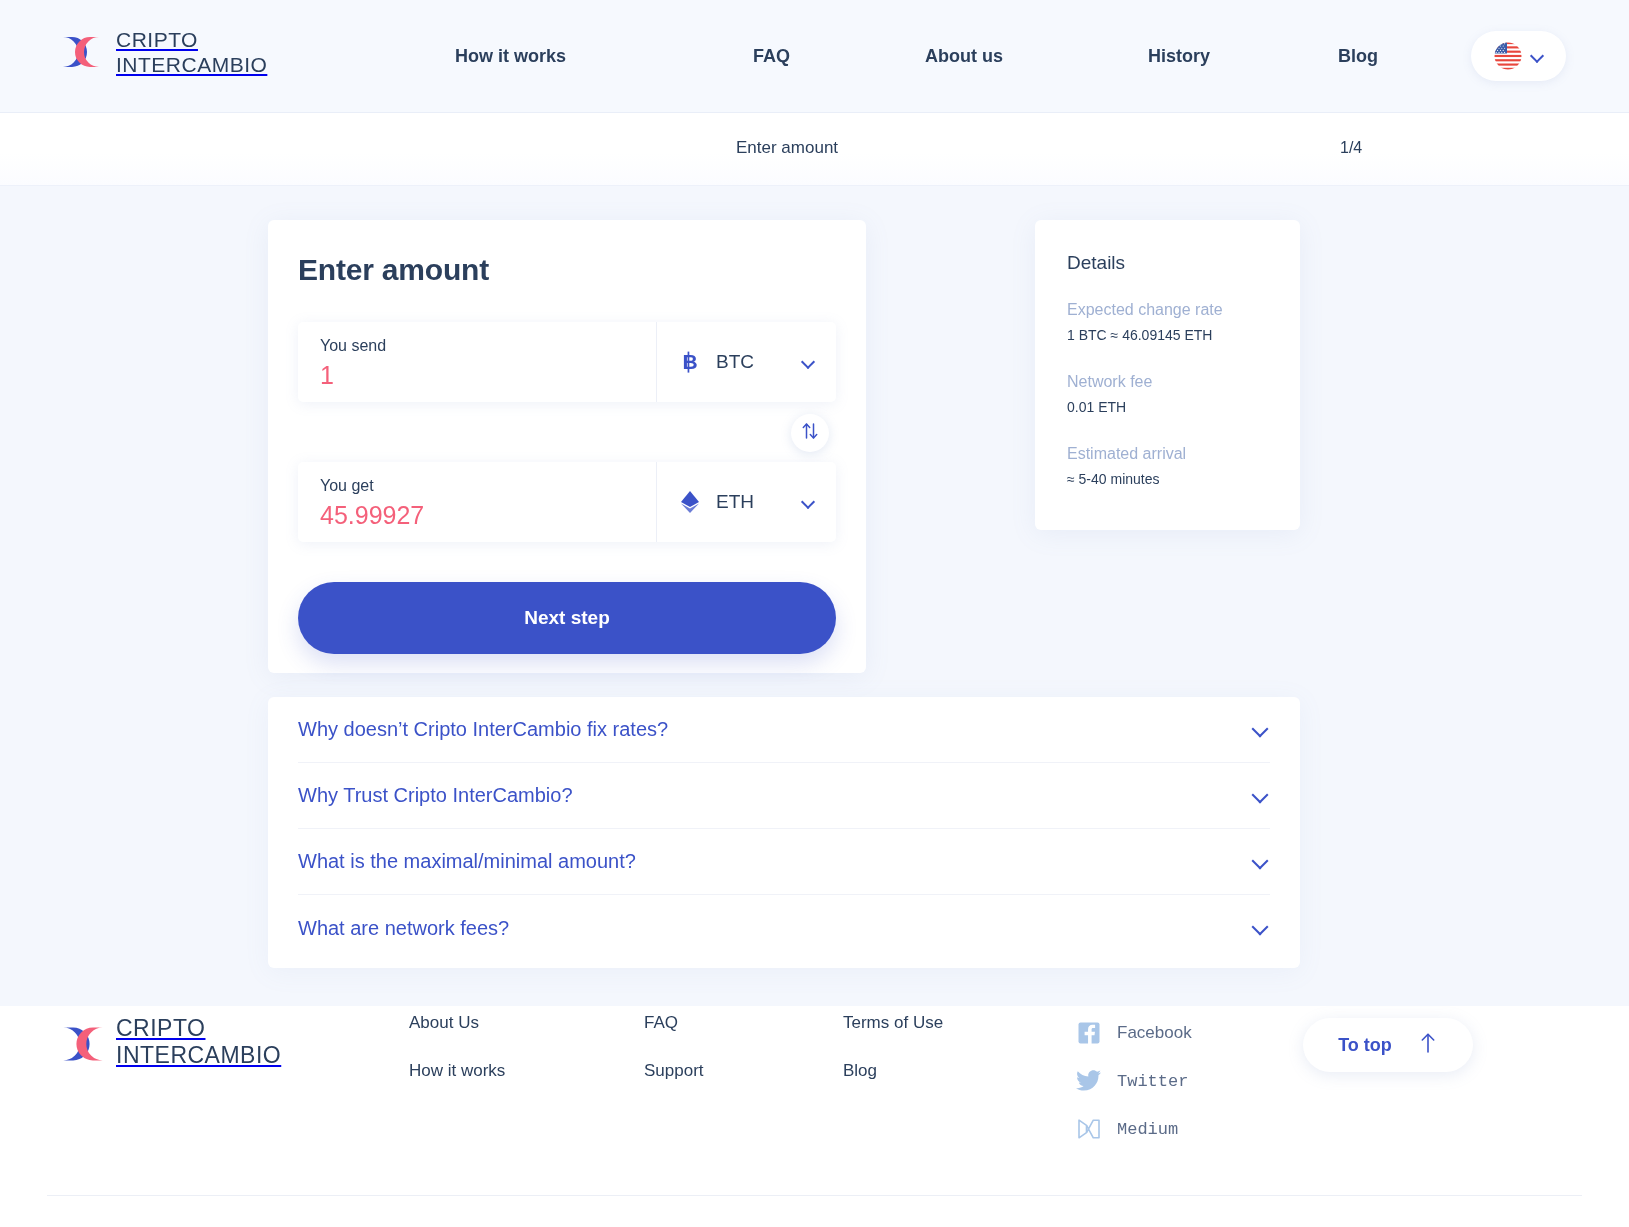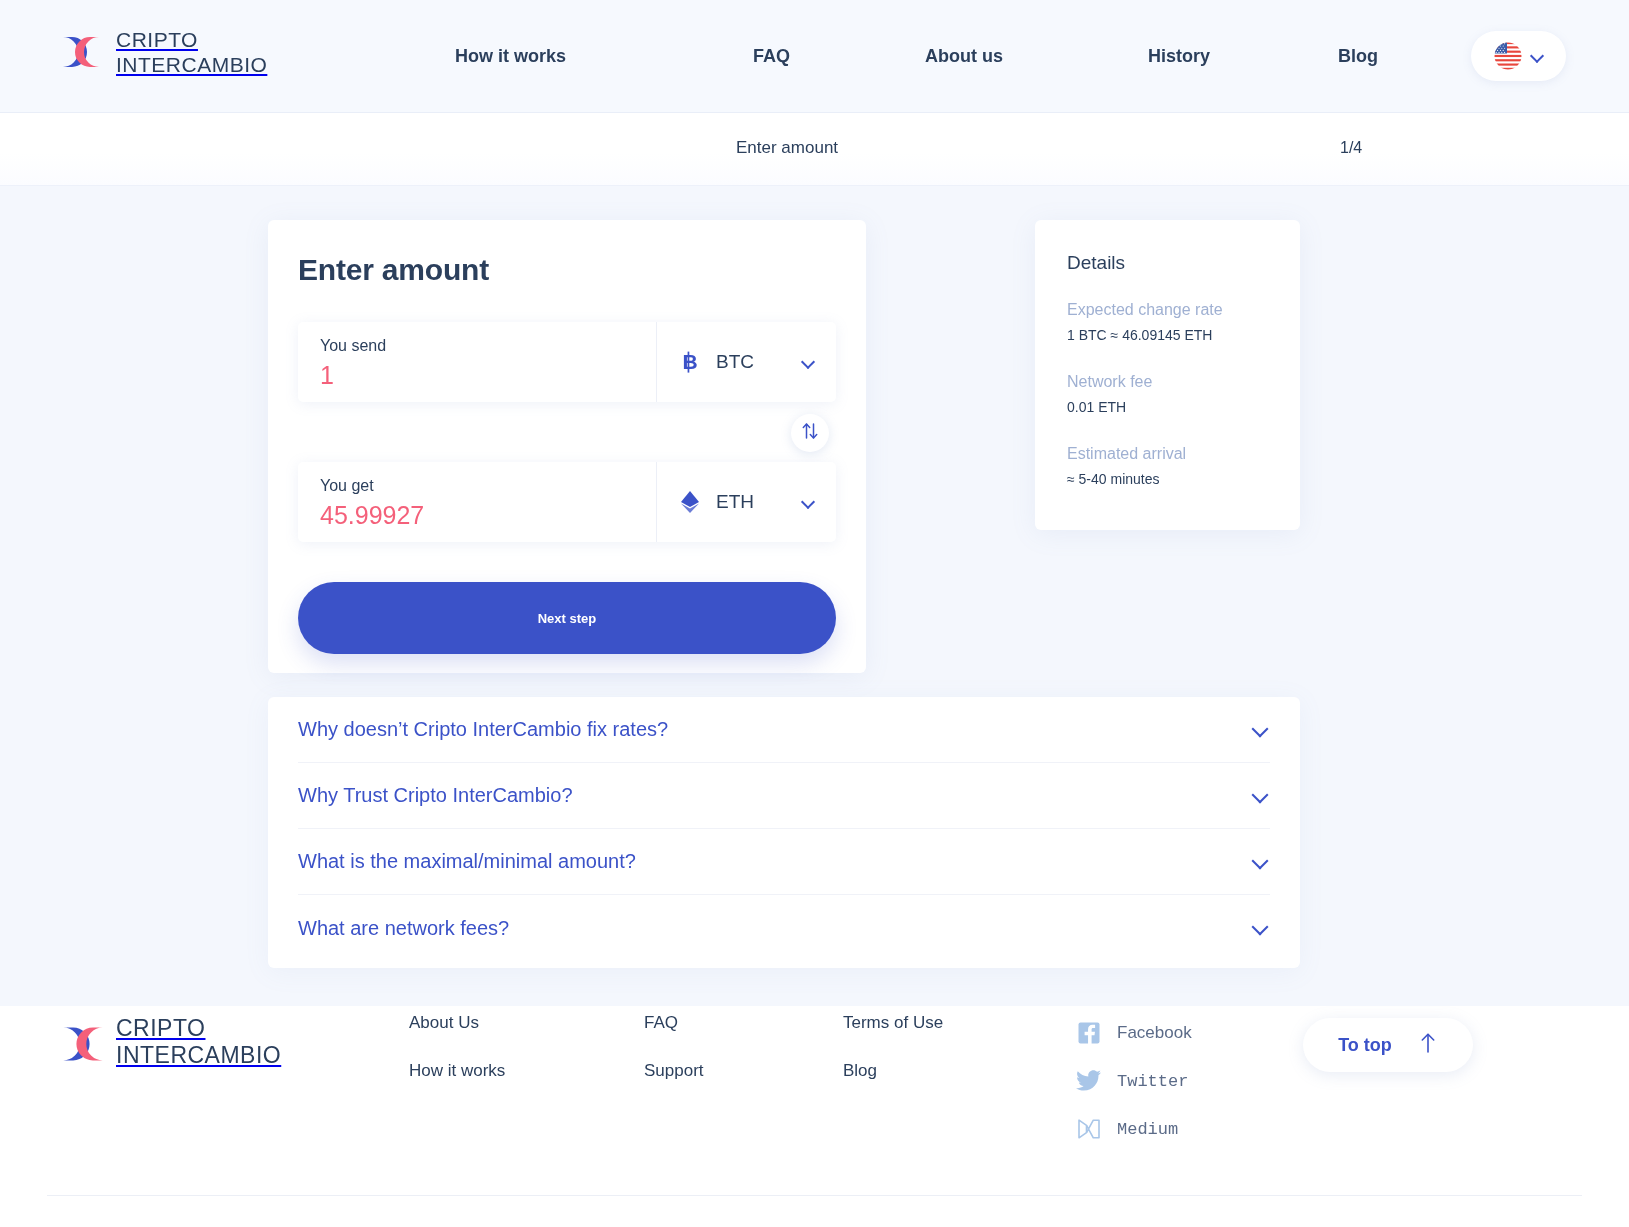--- a/index.html
+++ b/index.html
@@ -103,21 +103,21 @@
   .swap-btn {
     position: absolute; left: 523px; top: 194px;
     width: 38px; height: 38px; border-radius: 50%;
     background: #ffffff; box-shadow: 0 2px 11px rgba(125,148,200,0.22);
     display: flex; align-items: center; justify-content: center; cursor: pointer;
   }
 
   .next-step {
     position: absolute; left: 30px; top: 362px;
     width: 538px; height: 72px; border-radius: 36px; border: none;
-    background: #3b52c8; color: #ffffff; font-size: 13px; font-weight: 700;
+    background: #3b52c8; color: #ffffff; font-size: 19px; font-weight: 700;
     font-family: "Liberation Sans", sans-serif; cursor: pointer;
     box-shadow: 0 10px 22px rgba(59,82,200,0.18);
   }
 
   
   .details-card {
     position: absolute; left: 1035px; top: 34px;
     width: 265px; height: 310px; background: #ffffff; border-radius: 6px;
     box-shadow: 0 4px 26px rgba(125,148,200,0.10);
     padding: 32px 0 8px 32px;

